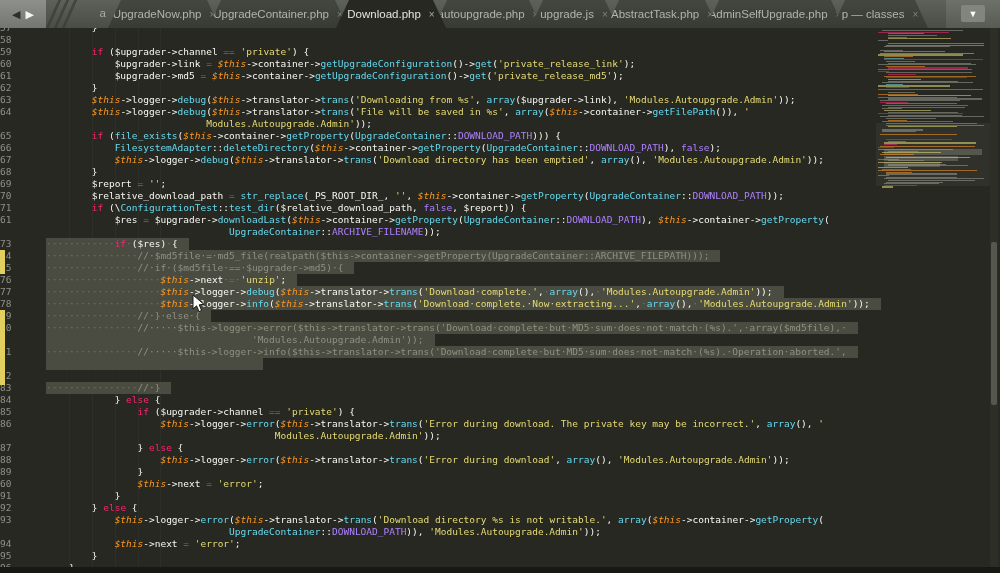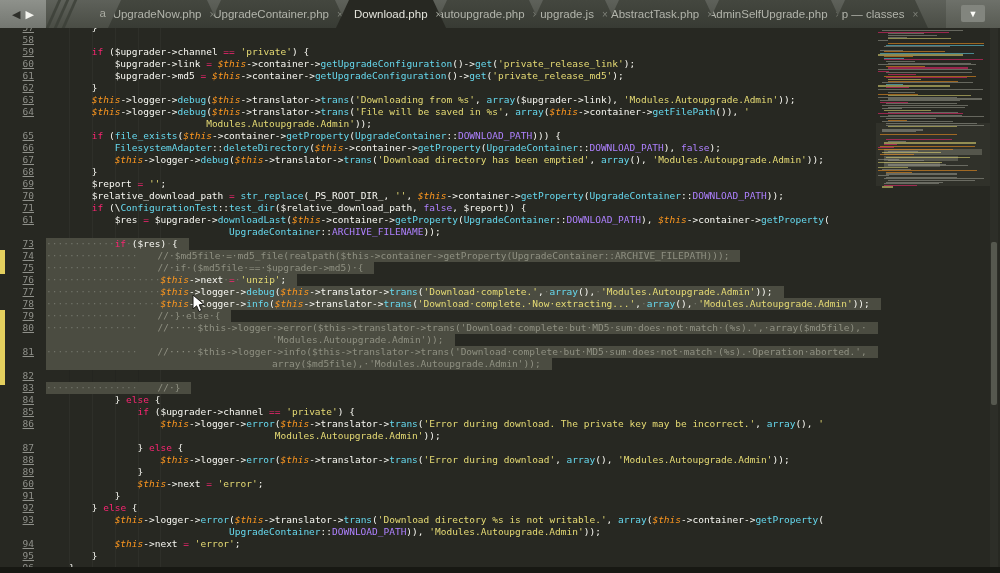--- a/index.html
+++ b/index.html
@@ -19,50 +19,50 @@
                   transform:skewX(-24deg); opacity:.75; }
   .stack .plabel { position:absolute; right:2px; top:7px; font-size:11.5px; color:#a9aba2; }
   .tabstrip { display:flex; flex:1 1 auto; min-width:0; }
   .tab { position:relative; height:28px; display:flex; align-items:center; justify-content:center;
          gap:8px; padding:0 18px; margin-left:-12px;
          clip-path:polygon(13px 0, calc(100% - 13px) 0, 100% 100%, 0 100%);
          background:linear-gradient(#44473f,#383b34); white-space:nowrap; overflow:hidden; }
   .tab:first-child { margin-left:0; }
   .tab .tlabel { font-size:11.5px; color:#b2b4ab; }
   .tab .tclose { font-size:10px; color:#7f8279; }
-  .tab.active { background:#272822; z-index:3;justify-content:space-between; }
+  .tab.active { background:#272822; z-index:3; }
   .tab.active .tlabel { color:#e4e4dc; }
   .tab.active .tclose { color:#aaada3; }
   .overflowblock { flex:0 0 54px; display:flex; align-items:flex-start; justify-content:center;
                    background:linear-gradient(#6e716a,#585b53); }
   .overflowbtn { margin-top:5px; width:24px; height:17px; border-radius:2px; background:#82857e;
                  display:flex; align-items:center; justify-content:center;
                  font-size:9px; color:#fdfdf9; }
 
   
   .editor { position:absolute; left:0; top:28px; width:1000px; height:545px; background:#272822; overflow:hidden; }
   .guides { position:absolute; left:0; top:0; width:100%; height:100%; z-index:0; pointer-events:none; }
   .guide { position:absolute; top:0; bottom:0; width:1px; background:rgba(248,248,242,0.035); }
   .selguide { position:absolute; width:1px; background:rgba(0,0,0,0.20); }
   .rows { position:relative; z-index:1; margin-top:-6px; }
   .row { display:flex; height:12px; align-items:stretch; }
-  .ln { flex:0 0 34px; text-align:right; color:#8f908a;
-        font:9.5px/12px "DejaVu Sans Mono", monospace;text-decoration:underline; }
+  .ln { flex:0 0 34px; text-align:left; color:#8f908a;
+        font:9.5px/12px "DejaVu Sans Mono", monospace; }
   .code { margin-left:12px; font:9.5px/12px "DejaVu Sans Mono", monospace; white-space:pre; }
   .seg { display:inline-block; white-space:pre; }
   .row.sel .seg { background:#4b4c41; padding-right:11px; }
   .tok-i { color:#f8f8f2; }
   .tok-w { color:#f8f8f2; }
   .tok-p { color:#f92672; }
   .tok-o { color:#fd971f; font-style:italic; }
   .tok-b { color:#66d9ef; }
   .tok-c { color:#66d9ef; }
   .tok-u { color:#ae81ff; }
   .tok-y { color:#e6db74; }
-  .tok-m { color:#8f9082;margin-left:20px; }
+  .tok-m { color:#8f9082; }
   .tok-d { color:#72746a; }
 
   .modmarker { position:absolute; left:0; width:5px; background:#e3cf5e; z-index:4; }
 
   
   .minimap { position:absolute; left:876px; top:0; width:114px; height:545px; z-index:2; }
   .mml { position:absolute; height:1.1px; opacity:.55; }
   .mmsel { position:absolute; background:#55564c; }
   .mmview { position:absolute; left:0; width:114px; background:rgba(248,248,242,0.045); }
   .sbtrack { position:absolute; left:990px; top:0; width:8px; height:545px;
@@ -250,21 +250,21 @@
       <div class="row sel">
         <span class="ln"></span>
         <span class="code"><span class="seg"><span class="tok-i">                                    </span><span class="tok-m">'Modules.Autoupgrade.Admin'));</span></span></span>
       </div>
       <div class="row sel">
         <span class="ln">81</span>
         <span class="code"><span class="seg"><span class="tok-d">················</span><span class="tok-m">//·····$this-&gt;logger-&gt;info($this-&gt;translator-&gt;trans('Download·complete·but·MD5·sum·does·not·match·(%s).·Operation·aborted.',</span></span></span>
       </div>
       <div class="row sel">
         <span class="ln"></span>
-        <span class="code"><span class="seg"><span class="tok-i">                                    </span><span class="tok-m">array($md5file),·'Modules.Autoupgrade.Admin'));</span></span></span>
+        <span class="code"><span class="seg"><span class="tok-i">                                    </span></span></span>
       </div>
       <div class="row sel">
         <span class="ln">82</span>
       </div>
       <div class="row sel">
         <span class="ln">83</span>
         <span class="code"><span class="seg"><span class="tok-d">················</span><span class="tok-m">//·}</span></span></span>
       </div>
       <div class="row">
         <span class="ln">84</span>

